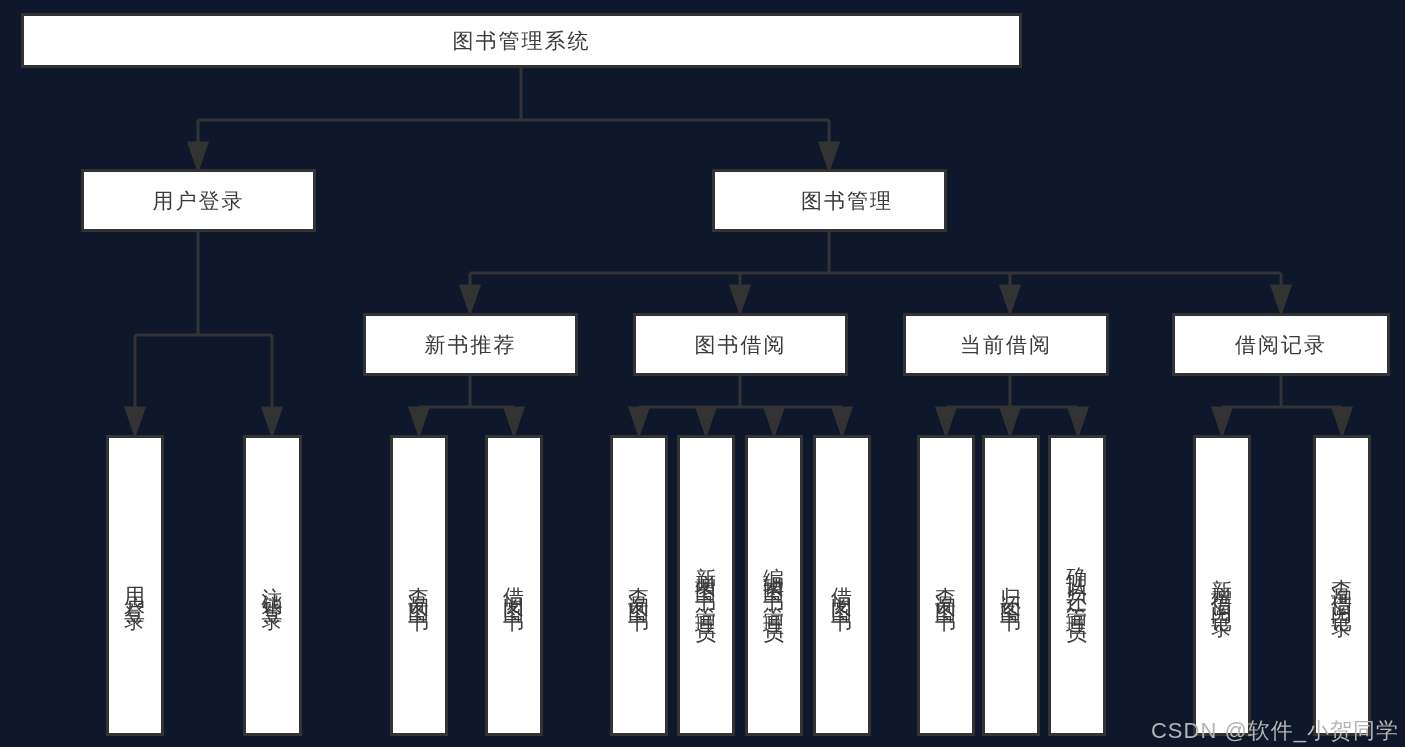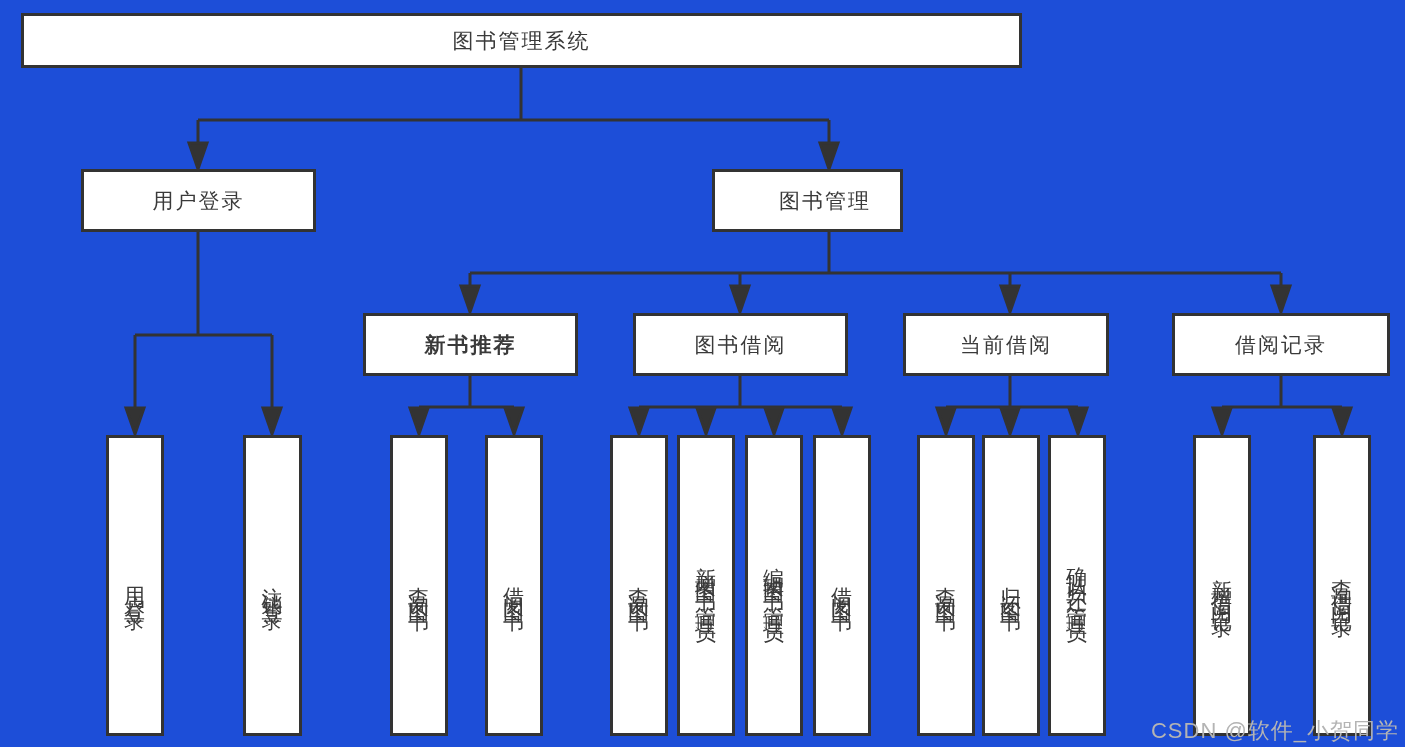--- a/index.html
+++ b/index.html
@@ -1,20 +1,20 @@
 <!DOCTYPE html>
 <html><head>
 <meta charset="utf-8">
 <style>
   html, body { margin: 0; padding: 0; background: #ffffff; }
   .stage {
     position: relative;
     width: 1405px;
     height: 747px;
-    background: #1d4ed8;
+    background: #0f172a;
     font-family: "Liberation Sans", sans-serif;
     overflow: hidden;
   }
   svg.wires {
     position: absolute;
     left: 0; top: 0;
     width: 1405px; height: 747px;
     pointer-events: none;
   }
   .box {
@@ -33,22 +33,22 @@
   .v {
     writing-mode: vertical-rl;
     text-orientation: mixed;
     letter-spacing: 0.38em;
     font-size: 21px;
     line-height: 1;
   }
   
   #b-root   { left: 21px;   top: 13px;  width: 1001px; height: 55px; }
   #b-login  { left: 81px;   top: 169px; width: 235px;  height: 63px; }
-  #b-mgmt   { left: 712px;  top: 169px; width: 191px;  height: 63px; padding-left: 35px; }
-  #b-l3-0   { left: 363px;  top: 313px; width: 215px;  height: 63px; font-weight: bold; }
+  #b-mgmt   { left: 712px;  top: 169px; width: 235px;  height: 63px; padding-left: 35px; }
+  #b-l3-0   { left: 363px;  top: 313px; width: 215px;  height: 63px; }
   #b-l3-1   { left: 633px;  top: 313px; width: 215px;  height: 63px; }
   #b-l3-2   { left: 903px;  top: 313px; width: 206px;  height: 63px; }
   #b-l3-3   { left: 1172px; top: 313px; width: 218px;  height: 63px; }
   #b-leaf-0  { left: 106px;  top: 435px; width: 58px; height: 301px; }
   #b-leaf-1  { left: 243px;  top: 435px; width: 59px; height: 301px; }
   #b-leaf-2  { left: 390px;  top: 435px; width: 58px; height: 301px; }
   #b-leaf-3  { left: 485px;  top: 435px; width: 58px; height: 301px; }
   #b-leaf-4  { left: 610px;  top: 435px; width: 58px; height: 301px; }
   #b-leaf-5  { left: 677px;  top: 435px; width: 58px; height: 301px; }
   #b-leaf-6  { left: 745px;  top: 435px; width: 58px; height: 301px; }

